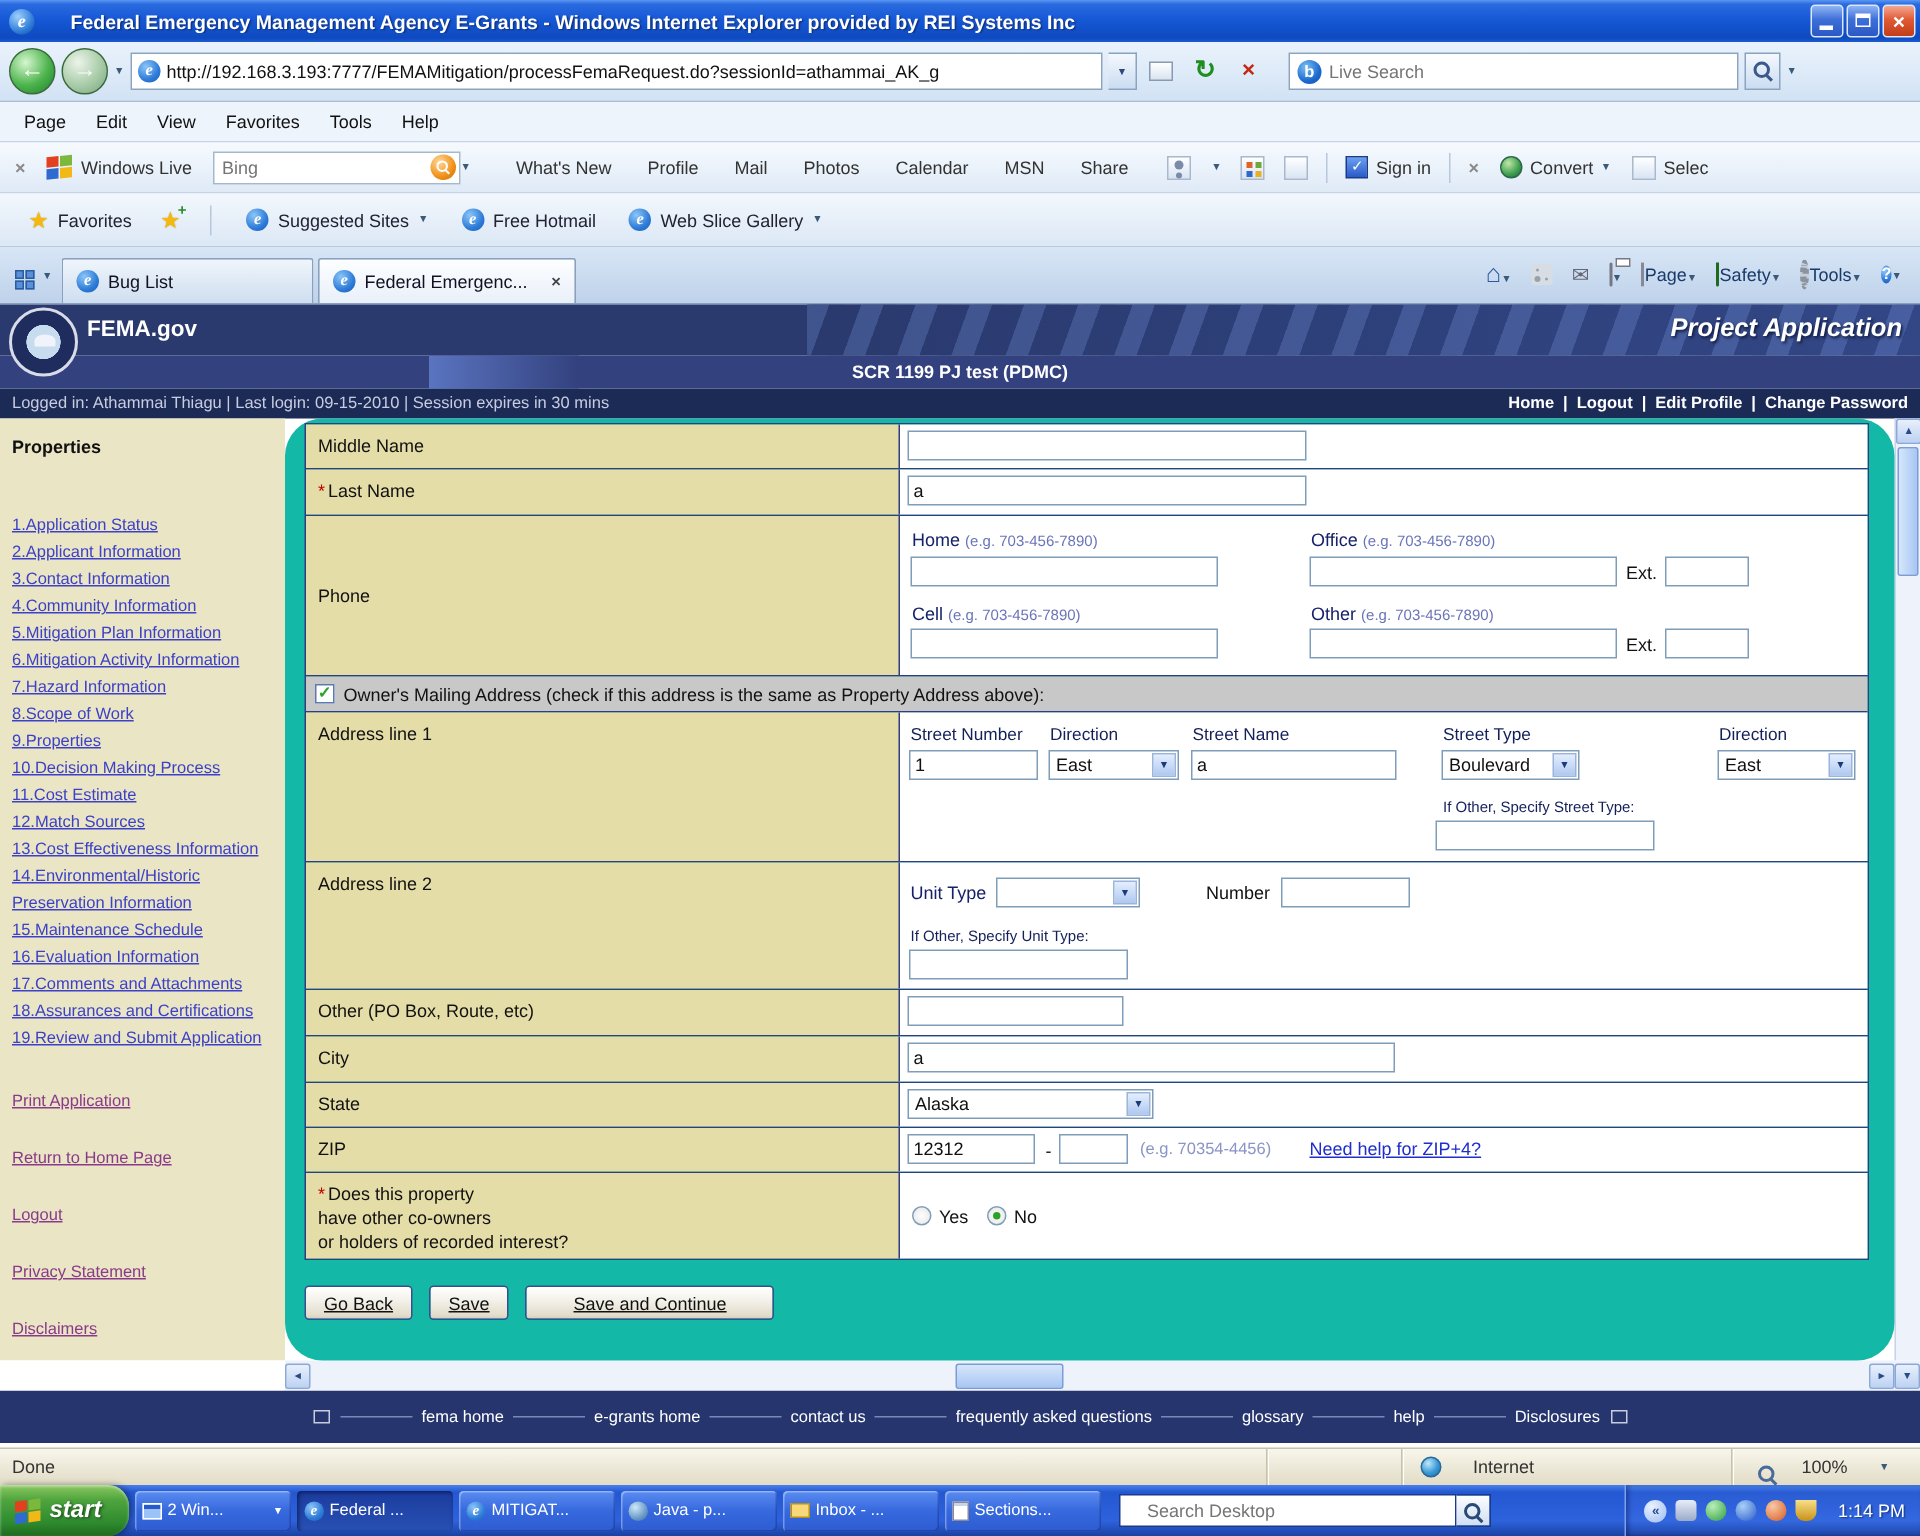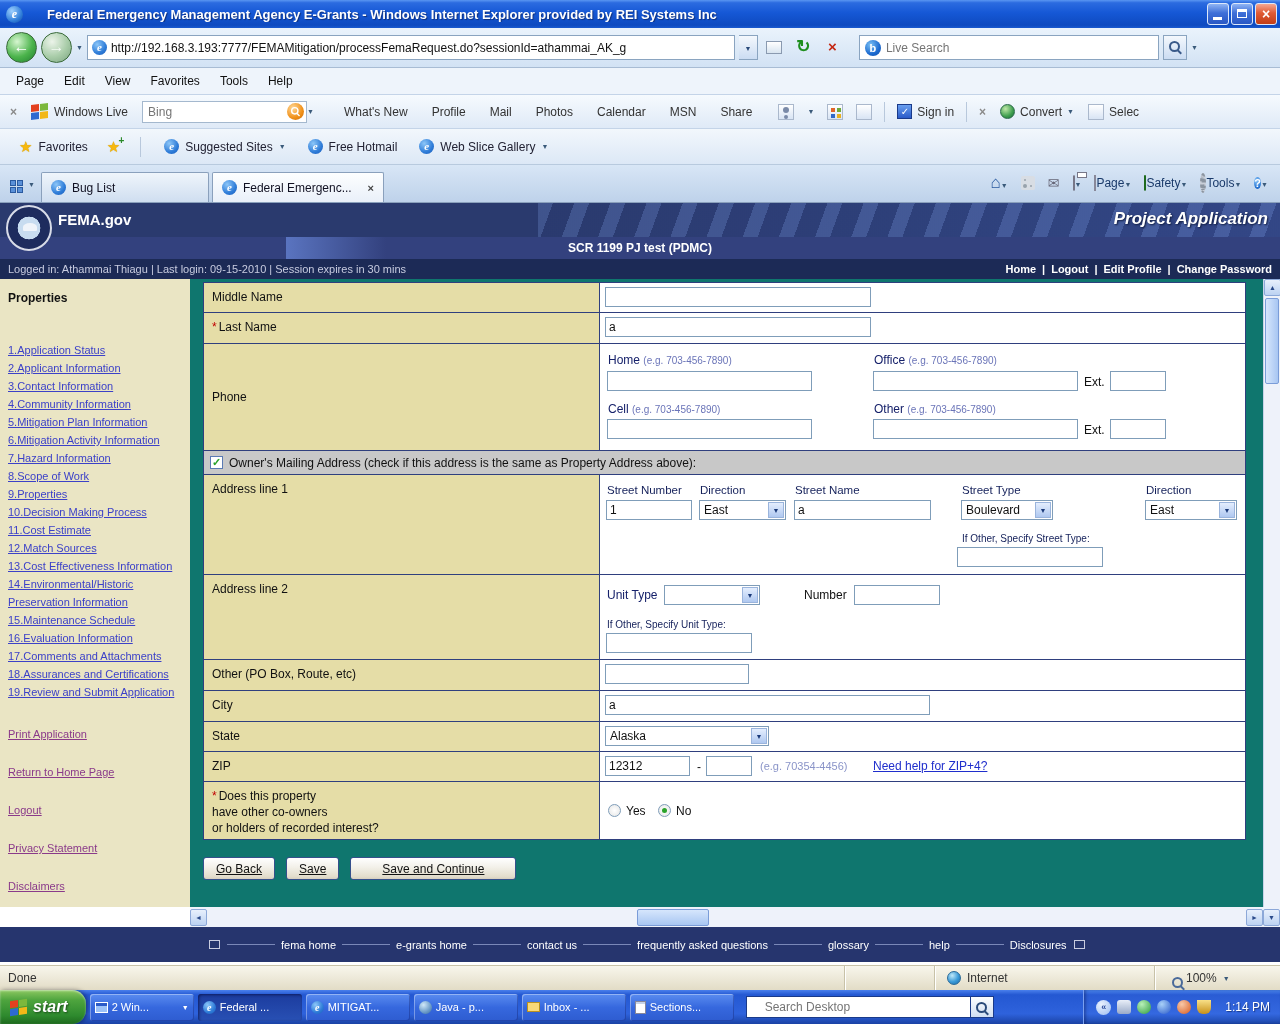--- a/index.html
+++ b/index.html
@@ -106,21 +106,21 @@
 .loginbar .rlinks a{color:#fff;text-decoration:none;}
 
 
 .content{height:628px;display:flex;}
 .sidebar{width:190px;background:#EAE5C4;padding:6px 4px 0 8px;flex:none;}
 .props-title{font-size:12px;font-weight:bold;color:#111;margin:6px 0 36px 0;}
 .nav{display:block;font-size:11px;color:#3C41C8;text-decoration:underline;line-height:18px;cursor:pointer;}
 .nav.visited{color:#8A3A8A;}
 .side-links{margin-top:24px;}
 .side-links .nav{margin-bottom:1px;margin-top:20px;}
-.main{flex:1;background:#0f766e;position:relative;overflow:hidden;}
+.main{flex:1;background:#14b8a6;position:relative;overflow:hidden;border-radius:25px;}
 
 
 .form-table{position:absolute;left:13px;top:3px;width:1043px;border:1px solid #2F3F7E;}
 .frow{display:flex;border-bottom:1px solid #2F3F7E;}
 .frow:last-child{border-bottom:none;}
 .flabel{width:396px;background:#E5DDA7;border-right:1px solid #2F3F7E;padding:7px 8px;font-size:12px;color:#111;flex:none;}
 .flabel .req{color:#C00000;margin-right:2px;}
 .lab-mid{padding-top:46px;}
 .fcontent{flex:1;position:relative;background:#fff;}
 .grayrow{background:#C8C8C8;display:flex;align-items:center;gap:6px;padding-left:6px;font-size:12px;color:#111;height:24px;border-bottom:1px solid #2F3F7E;}
@@ -154,21 +154,21 @@
 .fema-footer{height:35px;background:#26356E;display:flex;align-items:center;padding-left:205px;font-size:11px;}
 .flink{color:#fff;text-decoration:none;padding:0 3px;white-space:nowrap;}
 .fsep{width:48px;height:1px;background:#7A88B8;margin:0 3px;}
 .footer-ico{width:11px;height:9px;border:1px solid #C8CCE0;background:#26356E;margin:0 4px;}
 
 .gap3{height:3px;background:#fff;}
 
 
 .statusbar{height:25px;background:linear-gradient(#F8F6EC,#E2DCC6);border-top:1px solid #C8C2A8;display:flex;align-items:center;font-size:12px;color:#333;padding:0 8px;}
 .sb-fill{flex:1;}
-.sb-sec{display:flex;align-items:center;gap:6px;padding:0 12px;height:100%;border-left:1px solid #C8C2A8;box-shadow:inset 1px 0 0 #fff;}
+.sb-sec{display:flex;align-items:center;gap:21px;padding:0 12px;height:100%;border-left:1px solid #C8C2A8;box-shadow:inset 1px 0 0 #fff;}
 .globe{width:14px;height:14px;border-radius:50%;background:radial-gradient(circle at 35% 30%,#BFE8F8,#3A9AD8 55%,#1A6AA8);border:1px solid #2A6A98;flex:none;}
 .zoomsec .mag{position:relative;display:inline-block;color:#4A6A9A;}
 
 
 .taskbar{height:34px;background:linear-gradient(180deg,#4A80EC 0%,#2458D2 14%,#2E62DC 70%,#1A42A4 100%);display:flex;align-items:center;}
 .startbtn{height:34px;padding:0 18px 0 10px;border-radius:0 14px 14px 0;background:linear-gradient(180deg,#8CC860 0%,#4EA43E 30%,#2E8A2E 75%,#1E6A1E 100%);display:flex;align-items:center;gap:6px;box-shadow:2px 0 4px rgba(0,0,20,.4),inset 0 1px 2px rgba(255,255,255,.5);flex:none;cursor:pointer;}
 .wflag{display:grid;grid-template-columns:8px 8px;grid-template-rows:7px 7px;gap:1px;transform:skewY(-8deg);}
 .wflag i{display:block;}
 .wflag i:nth-child(1){background:#E3401F;}.wflag i:nth-child(2){background:#7CB83C;}
 .wflag i:nth-child(3){background:#2E6AD0;}.wflag i:nth-child(4){background:#F2B818;}

